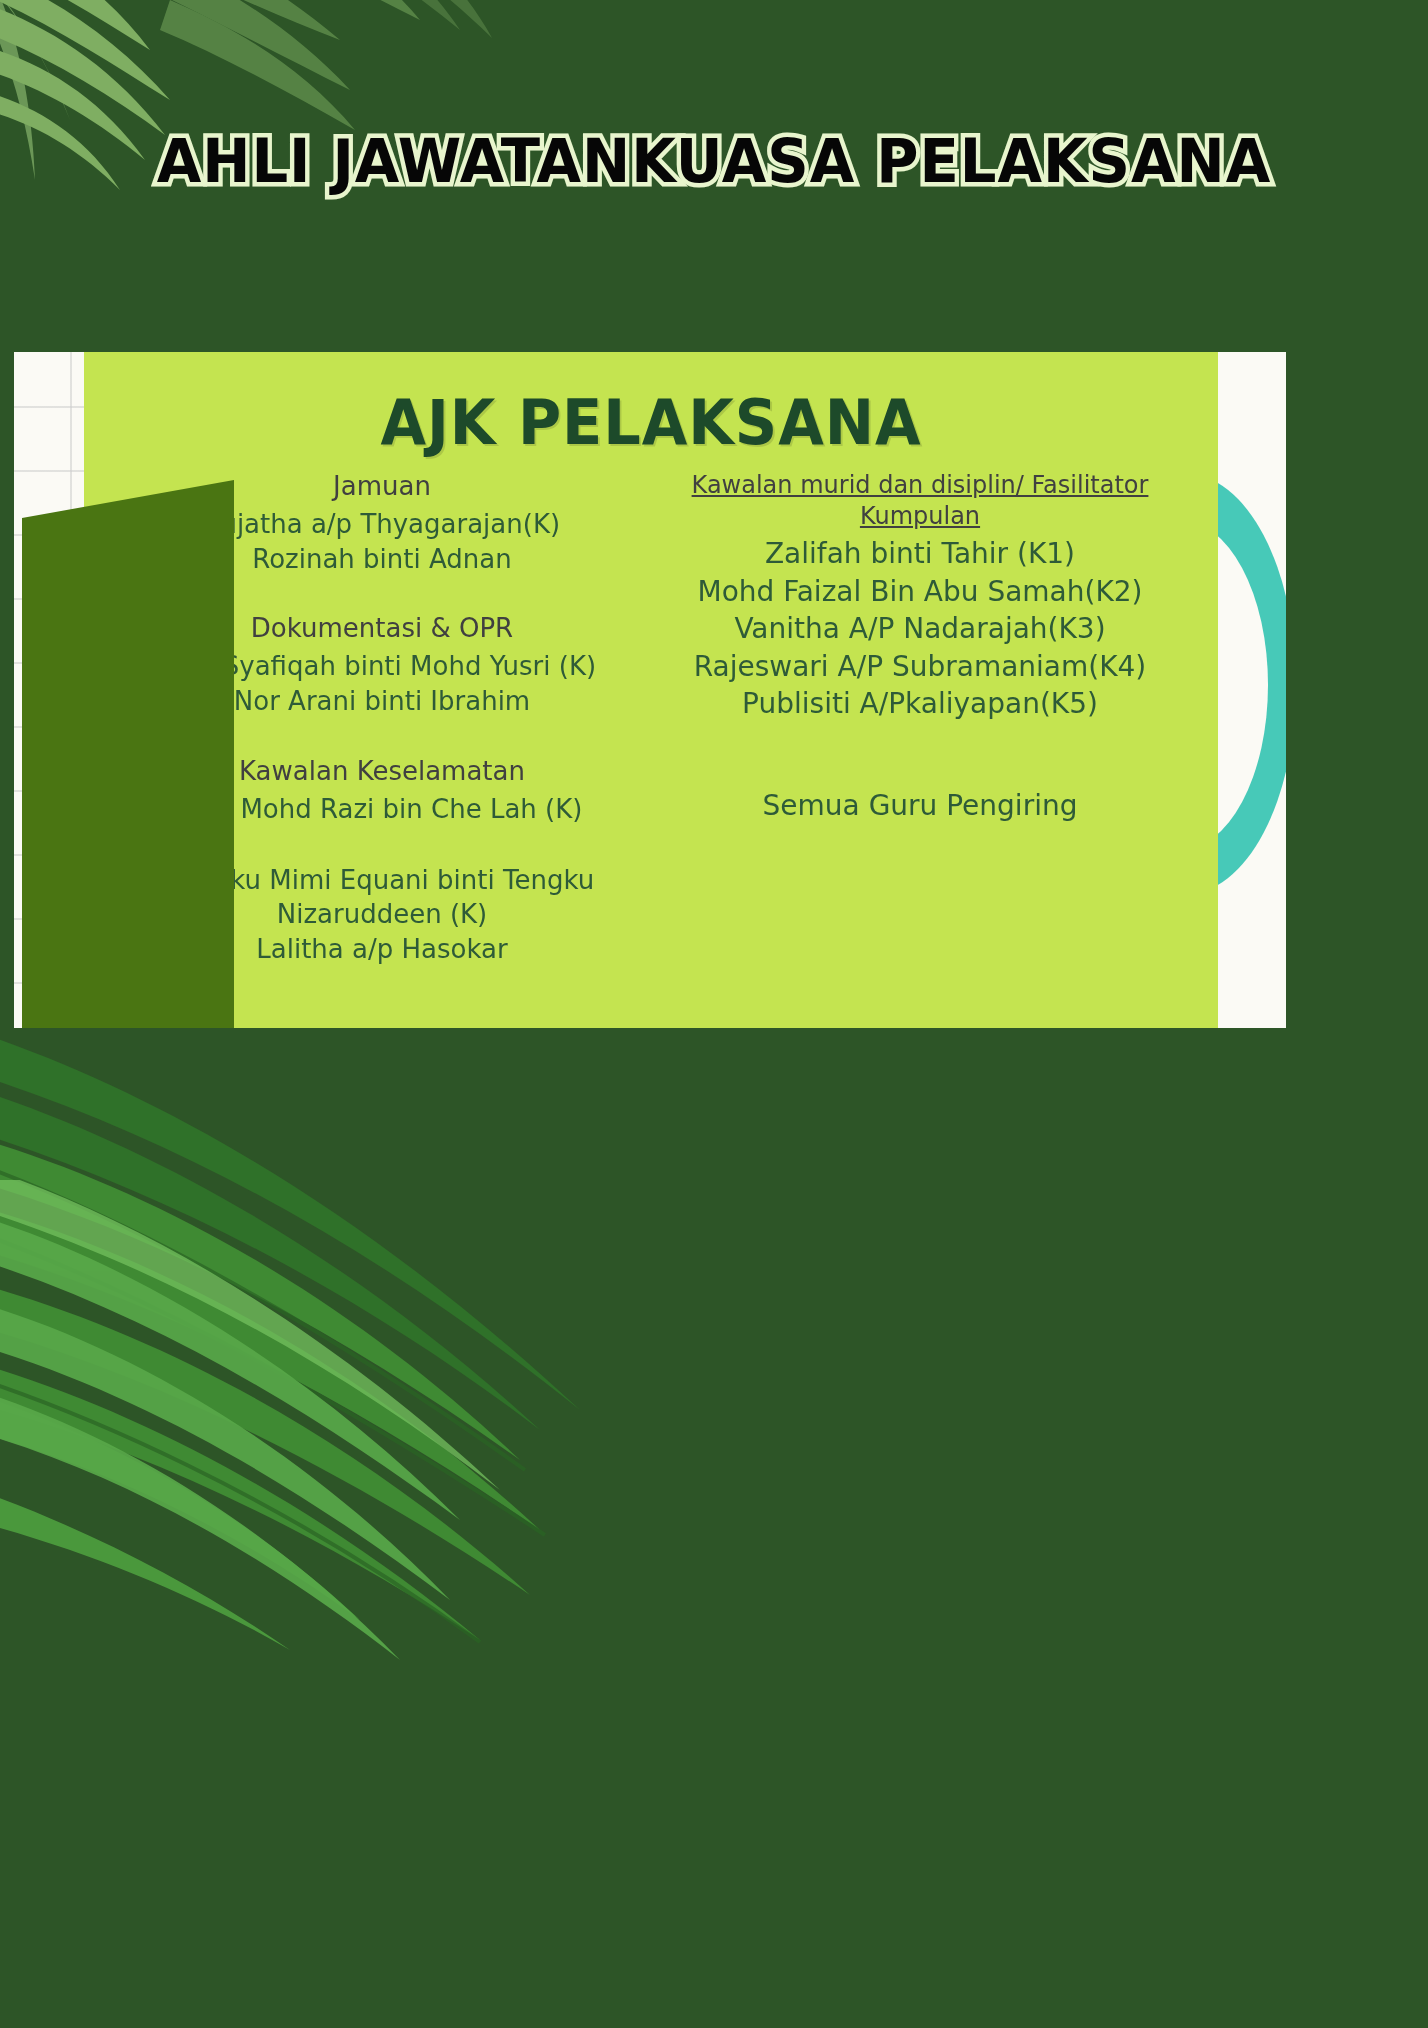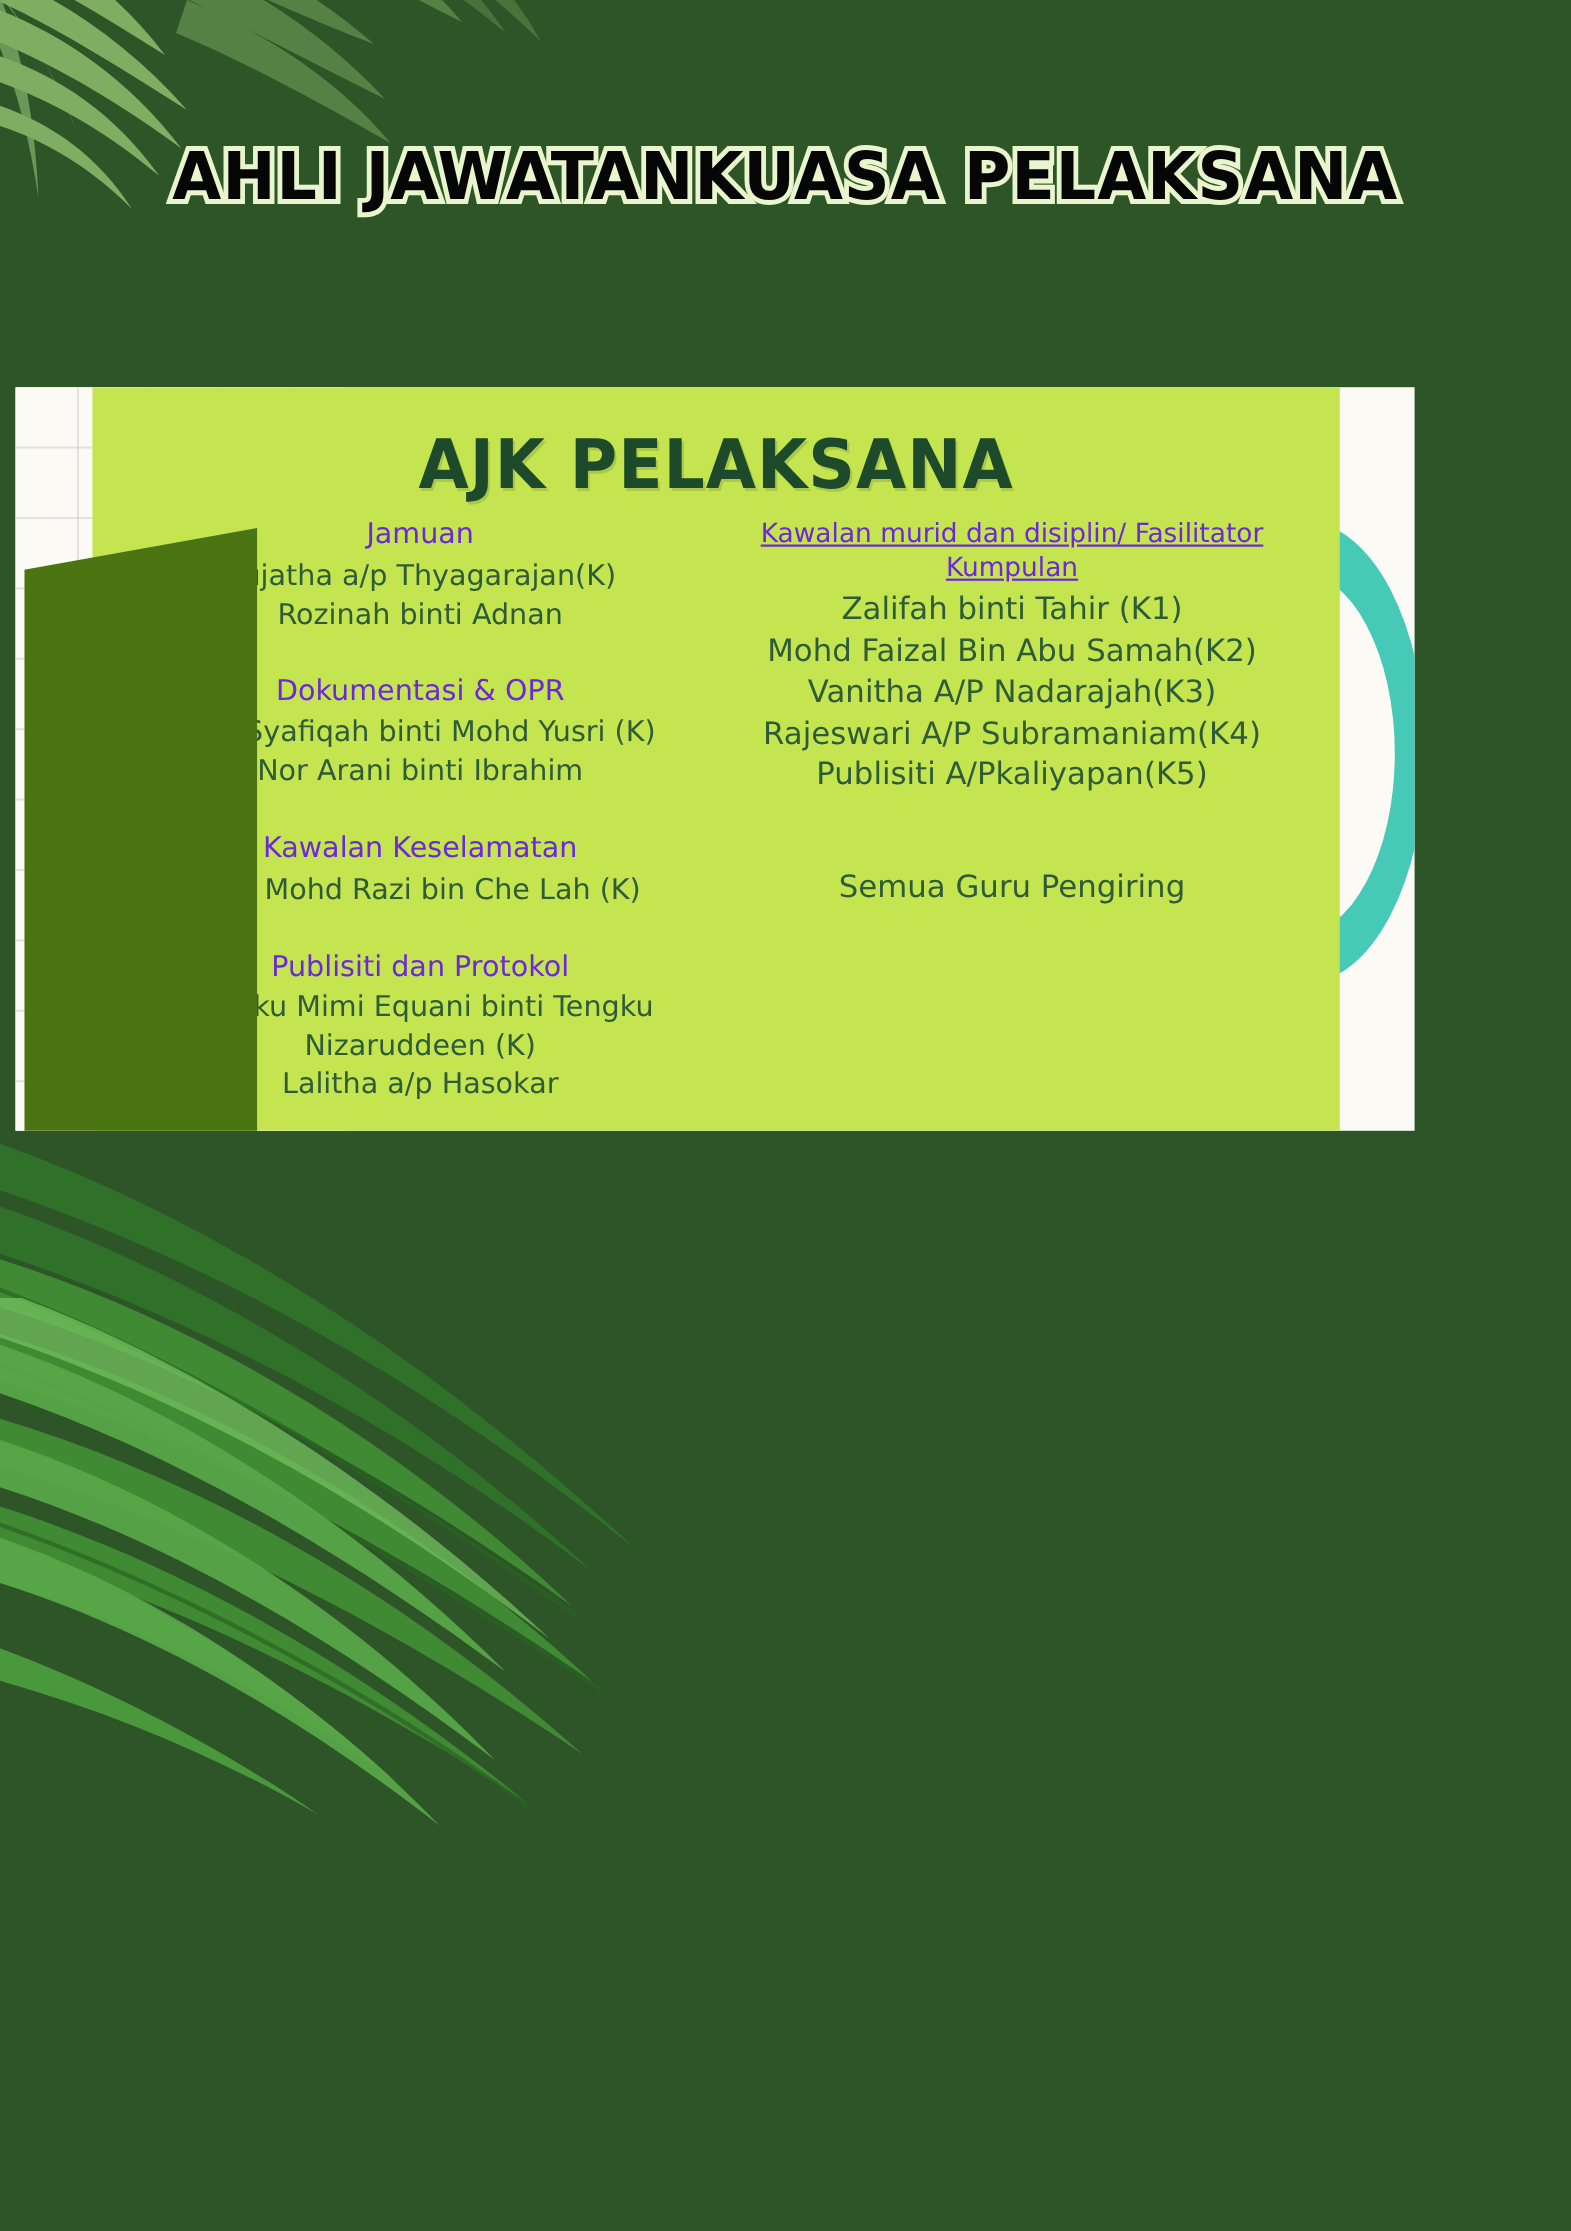--- a/index.html
+++ b/index.html
@@ -89,21 +89,21 @@
     position:absolute;left:0;top:118px;width:1134px;height:550px;
     display:flex;
   }
   .col{box-sizing:border-box;}
   #col-left{width:560px;padding:0 12px 0 48px;}
   #col-right{width:574px;padding:0 30px 0 8px;}
 
   .sec{margin-bottom:36px;text-align:center;}
   .sec:last-child{margin-bottom:0;}
   .sec-head{
-    color:#6d28d9;
+    color:#404040;
     font-size:26px;
     line-height:1.30;
     margin-bottom:3px;
   }
   .sec-name{
     color:#2e5b38;
     font-size:26px;
     line-height:1.34;
   }
 
@@ -204,21 +204,20 @@
           <div class="sec-name">Nur Syafiqah binti Mohd Yusri (K)</div>
           <div class="sec-name">Nor Arani binti Ibrahim</div>
         </div>
 
         <div class="sec">
           <div class="sec-head">Kawalan Keselamatan</div>
           <div class="sec-name">Che Mohd Razi bin Che Lah (K)</div>
         </div>
 
         <div class="sec">
-          <div class="sec-head">Publisiti dan Protokol</div>
           <div class="sec-name">Tengku Mimi Equani binti Tengku Nizaruddeen (K)</div>
           <div class="sec-name">Lalitha a/p Hasokar</div>
         </div>
 
       </div>
 
       <div class="col" id="col-right">
 
         <div class="sec">
           <div class="sec-head">Kawalan murid dan disiplin/ Fasilitator Kumpulan</div>

